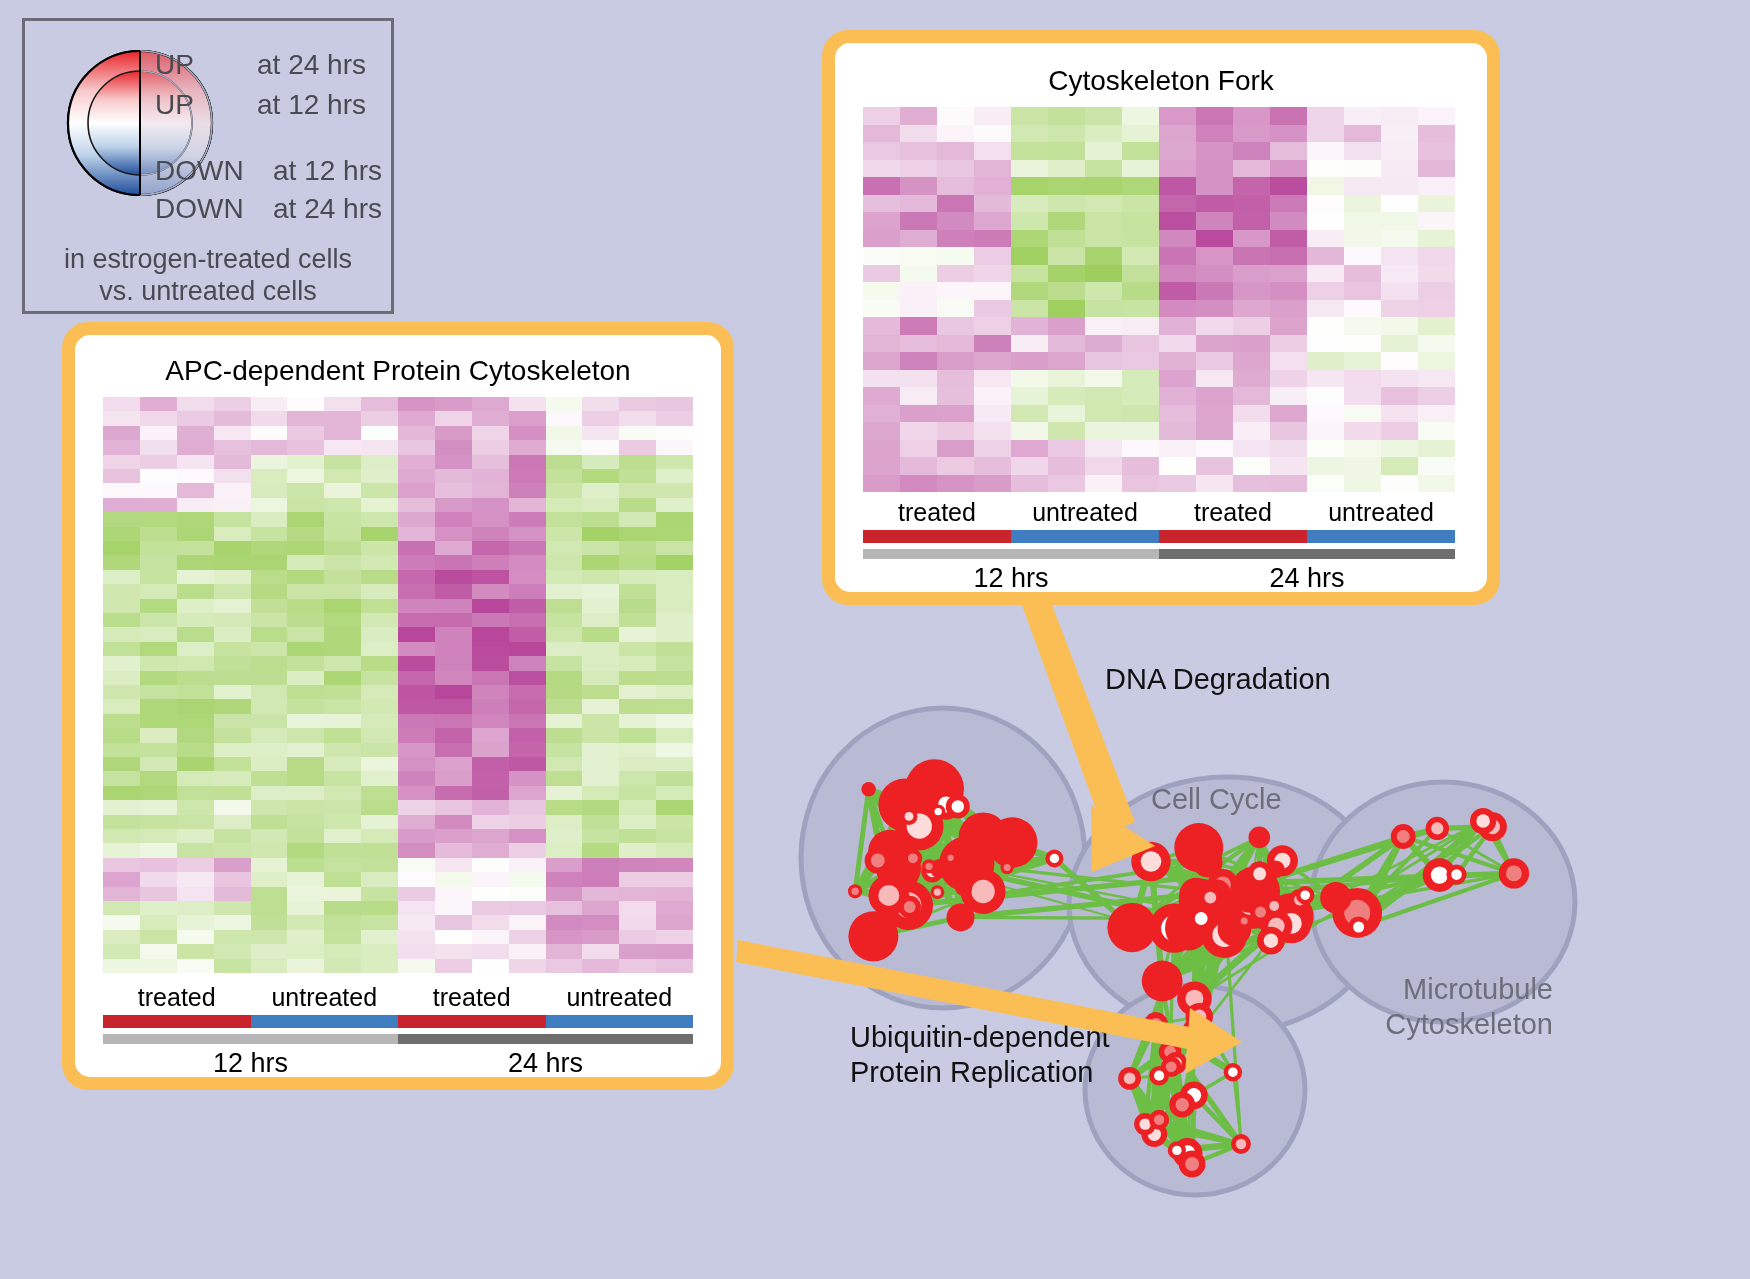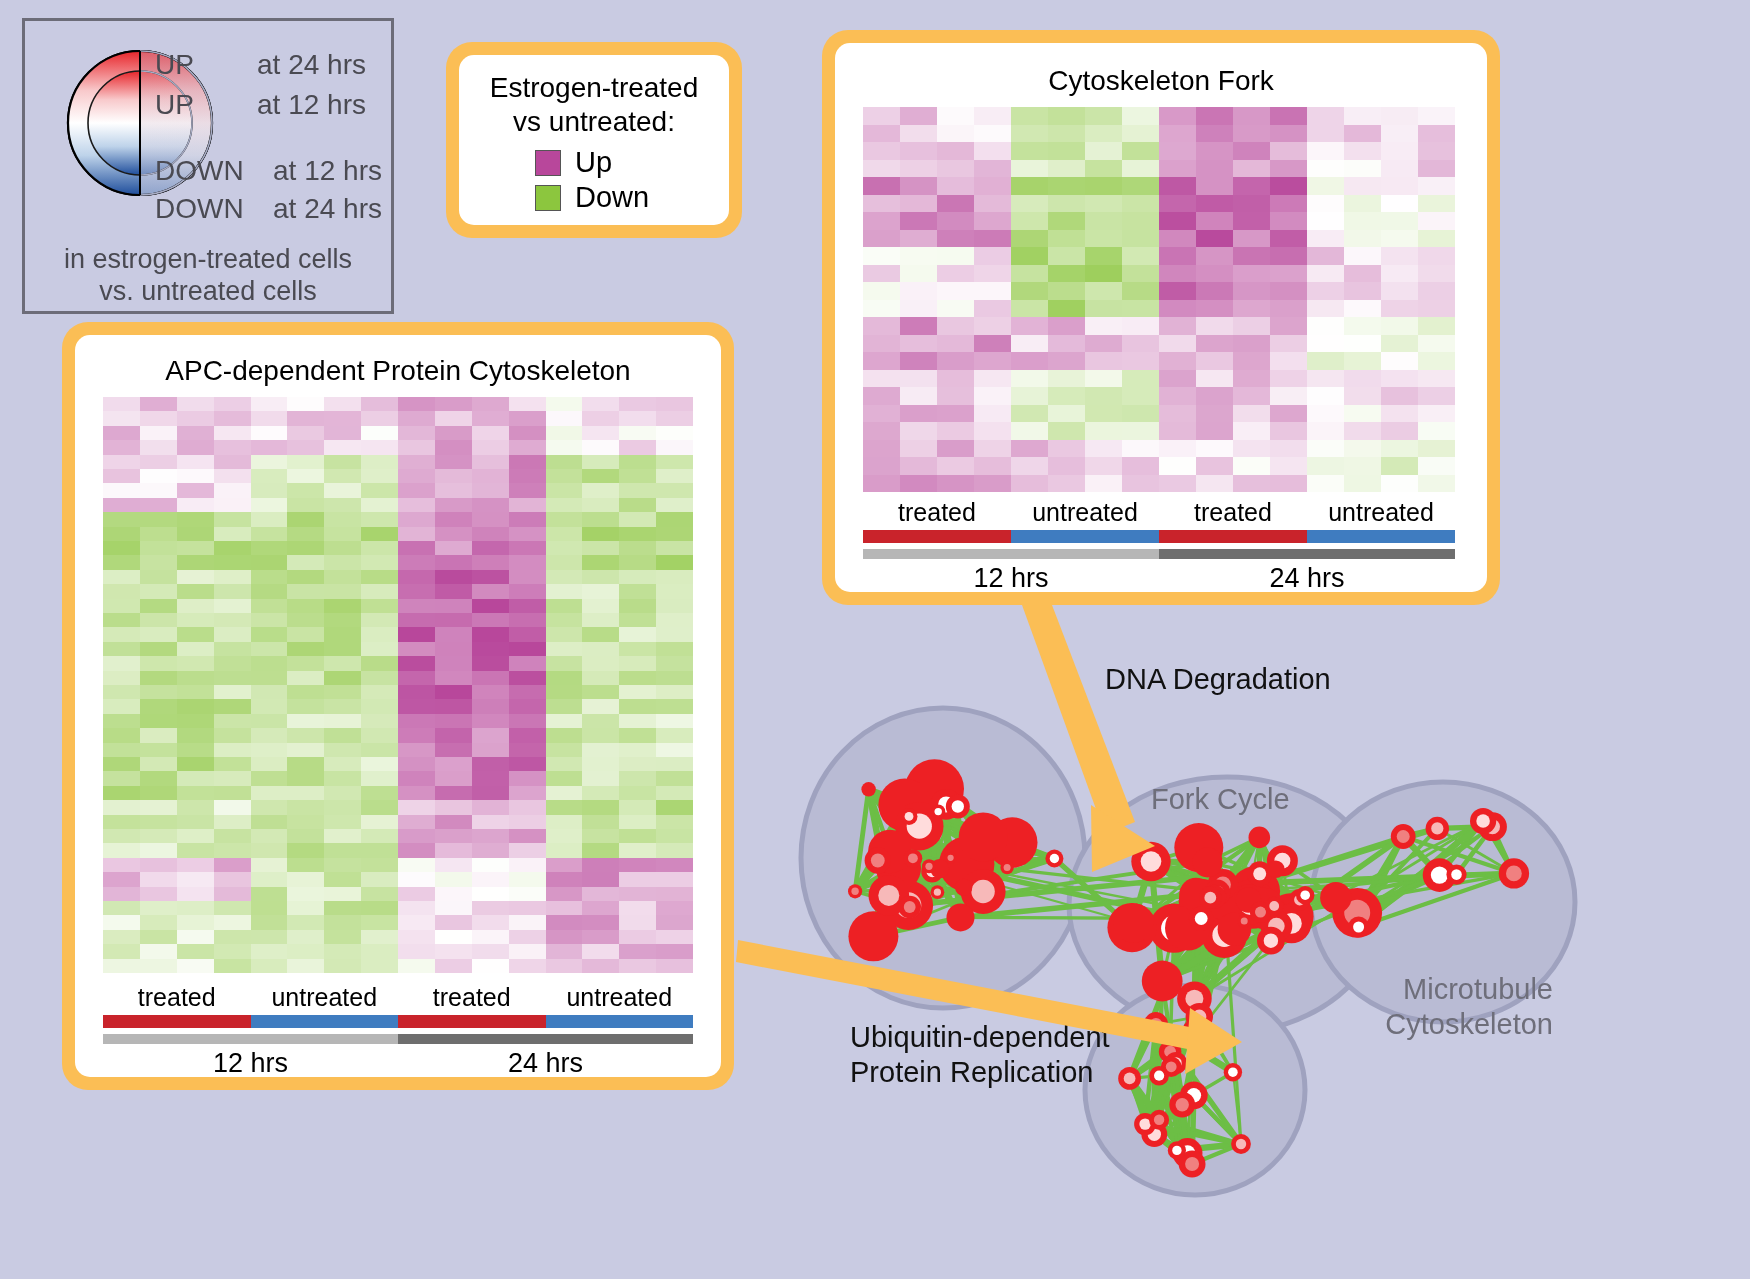--- a/index.html
+++ b/index.html
@@ -176,38 +176,20 @@
     <div class="wheel-label" style="left:130px; top:134px;">DOWN</div>
     <div class="wheel-label" style="left:248px; top:134px;">at 12 hrs</div>
 
     <div class="wheel-label" style="left:130px; top:172px;">DOWN</div>
     <div class="wheel-label" style="left:248px; top:172px;">at 24 hrs</div>
 
     <div class="wheel-foot" style="top:222px;">in estrogen-treated cells</div>
     <div class="wheel-foot" style="top:254px;">vs. untreated cells</div>
   </div>
 
-  <div class="panel" id="key-panel">
-    <div class="panel-inner">
-      <div class="key-text">
-        <div>Estrogen-treated</div>
-        <div>vs untreated:</div>
-      </div>
-      <div class="key-rows">
-        <div class="key-row">
-          <span class="swatch" style="background:#b8479b"></span>
-          <span class="kl">Up</span>
-        </div>
-        <div class="key-row">
-          <span class="swatch" style="background:#8cc63e"></span>
-          <span class="kl">Down</span>
-        </div>
-      </div>
-    </div>
-  </div>
 
   <div class="panel" id="panel-rf">
     <div class="panel-inner">
       <div class="panel-title" style="top:22px;">Cytoskeleton Fork</div>
 
       <div class="hm-wrap" style="left:28px; top:64px; width:592px; height:385px;">
         <div class="heatmap" id="hm-rf" style="width: 592px; height: 385px; grid-template-columns: repeat(16, 1fr); grid-template-rows: repeat(22, 1fr);">
             <i style="background: rgb(237, 208, 230);"></i>
             <i style="background: rgb(224, 174, 211);"></i>
             <i style="background: rgb(253, 250, 252);"></i>
@@ -2128,21 +2110,21 @@
             <circle cx="212.1" cy="247.5" r="3.5" fill="#f08080"></circle>
           </g>
           <g>
             <circle cx="155.6" cy="237.8" r="6.0" fill="#ed2024"></circle>
             <circle cx="155.6" cy="237.8" r="3.1" fill="#f08080"></circle>
           </g>
         </g>
     </svg>
 
     <div class="net-label dark" style="left:310px; top:42px;">DNA Degradation</div>
-    <div class="net-label gray" style="left:356px; top:162px;">Fork Cycle</div>
+    <div class="net-label gray" style="left:356px; top:162px;">Cell Cycle</div>
     <div class="net-label gray" style="left:588px; top:352px; text-align:right; width:170px;">Microtubule
 Cytoskeleton</div>
     <div class="net-label dark" style="left:55px; top:400px;">Ubiquitin-dependent
 Protein Replication</div>
   </div>
 
   <svg class="arrow" style="left:0; top:0;" width="1750" height="1279" viewBox="0 0 1750 1279">
 
     <path d="M1022,605 L1052,605 L1135,822 L1105,834 Z" fill="#fbbe55"></path>
     <path d="M1091,805 L1155,846 L1092,872 Z" fill="#fbbe55"></path>

